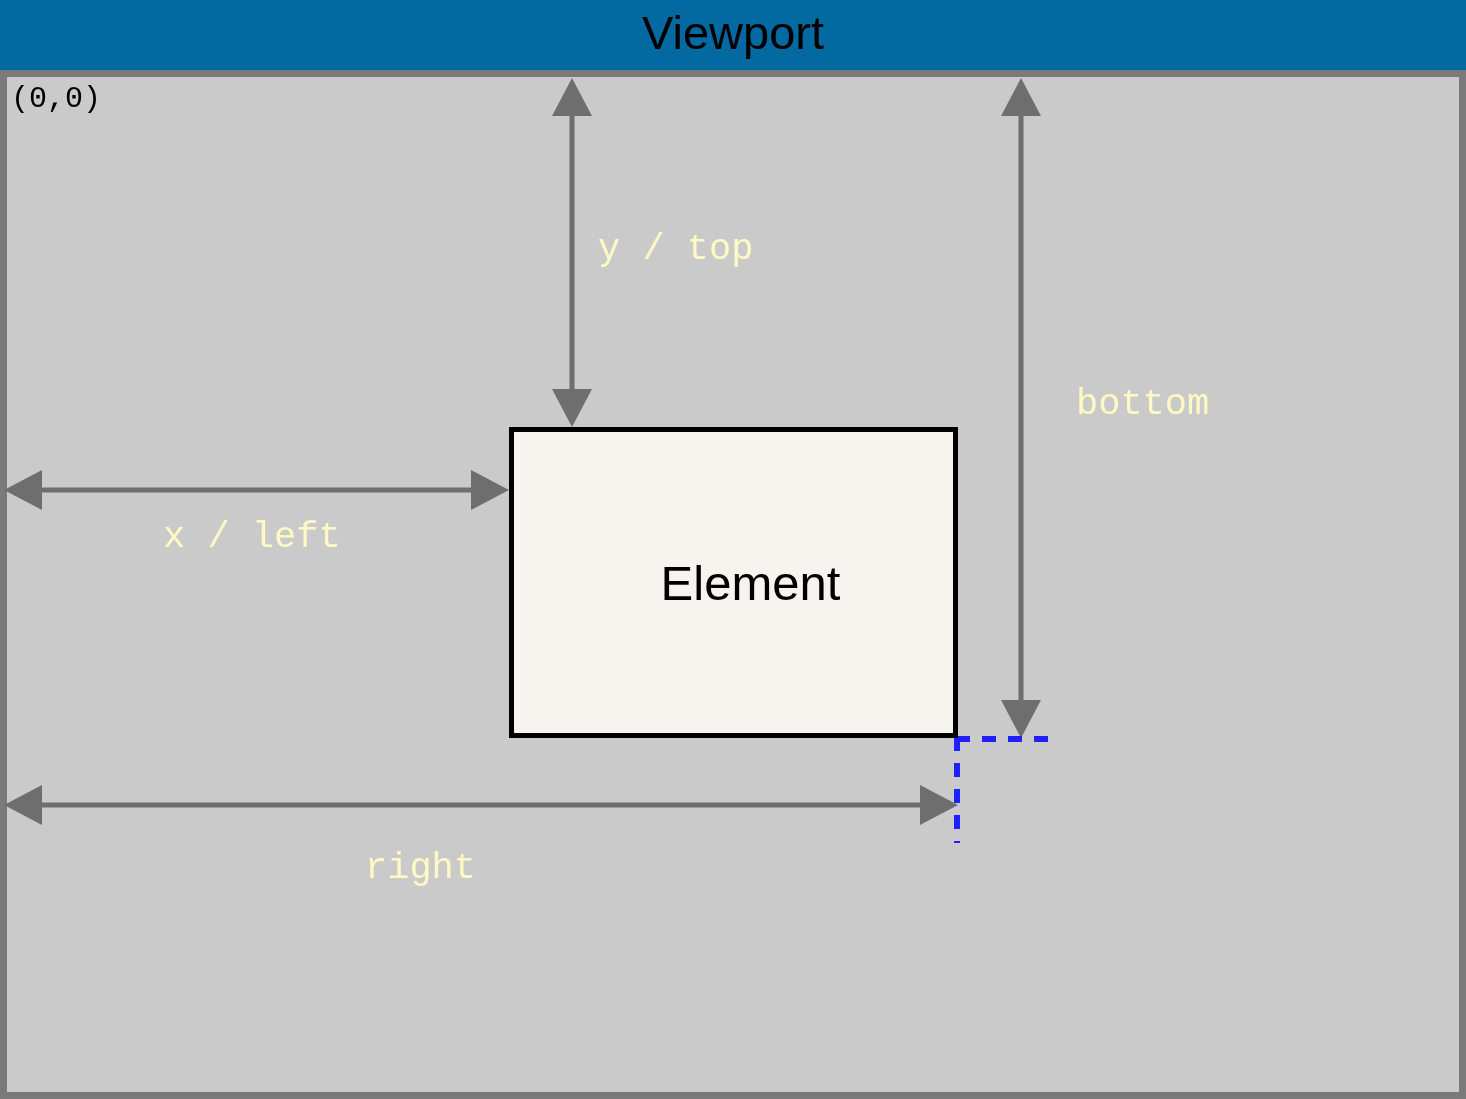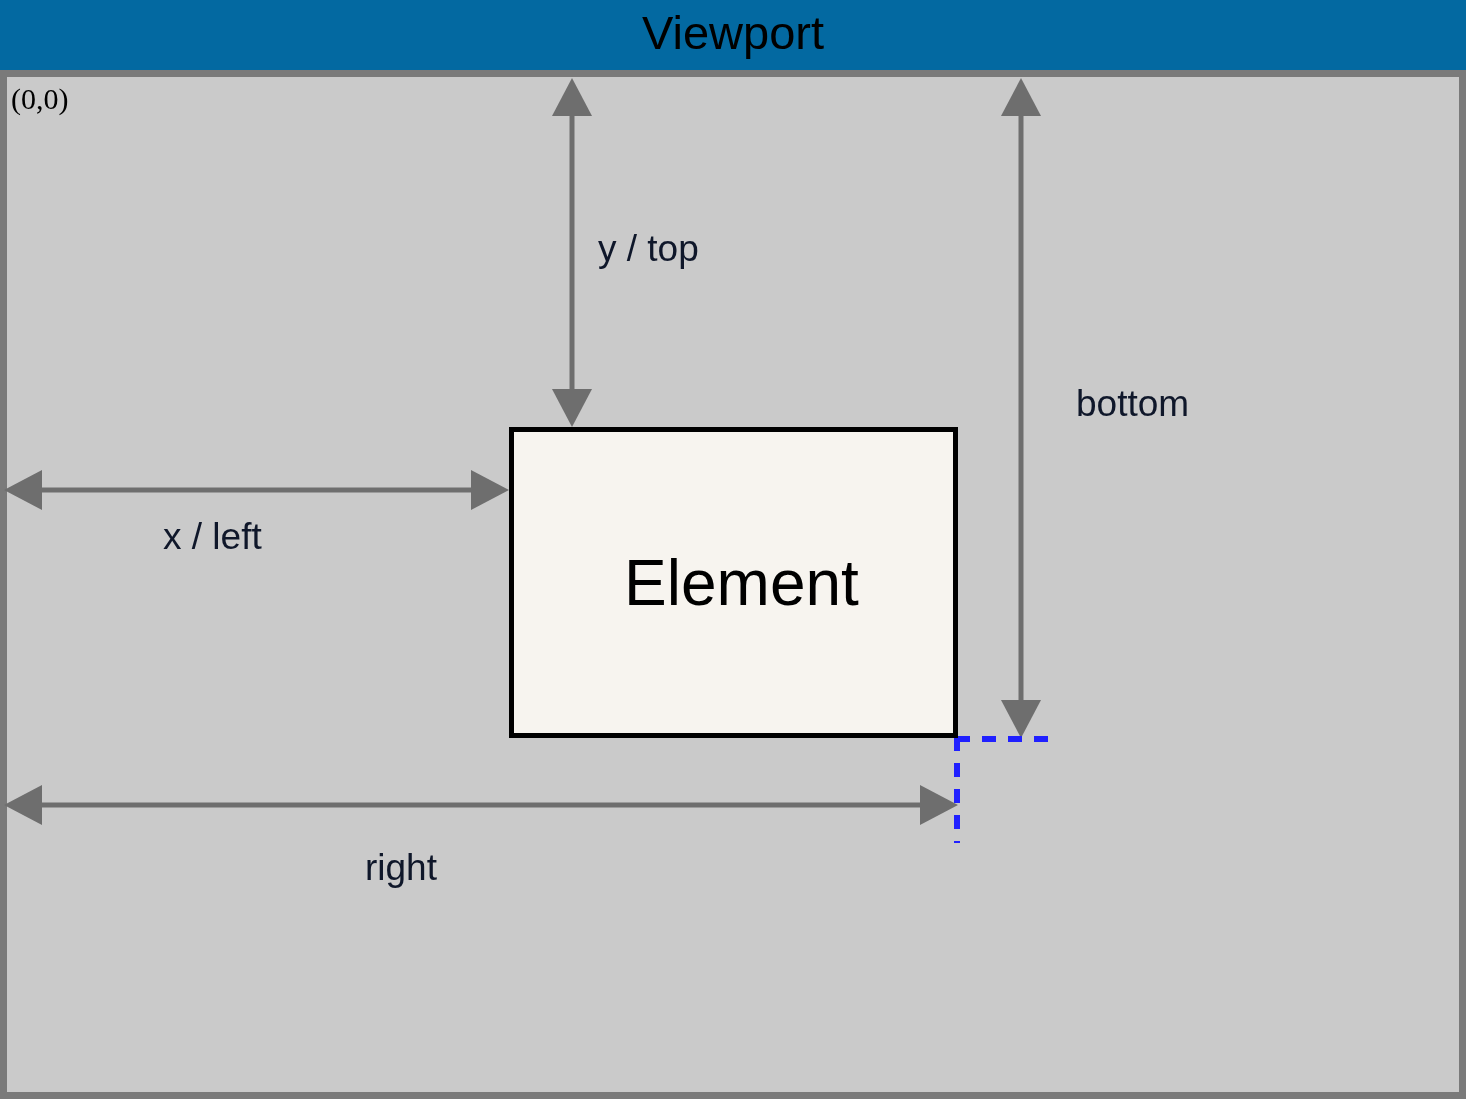--- a/index.html
+++ b/index.html
@@ -55,21 +55,21 @@
     width: 1452px;
     height: 1015px;
     background: #cacaca;
   }
   #origin-label {
     position: absolute;
     left: 11px;
     top: 82px;
     font-size: 30px;
     color: #000000;
-    font-family: Liberation Serif, serif;
+    font-family: Liberation Mono, monospace;
     white-space: nowrap;
   }
   
   #overlay {
     position: absolute;
     left: 0;
     top: 0;
     width: 1466px;
     height: 1099px;
     pointer-events: none;
@@ -80,37 +80,37 @@
     left: 509px;
     top: 427px;
     width: 449px;
     height: 311px;
     background: #f7f4ef;
     border: 5px solid #000000;
     box-sizing: border-box;
   }
   #element-label {
     position: absolute;
-    left: 8px;
+    left: 17px;
     top: 0;
     width: 100%;
     height: 100%;
     display: flex;
     align-items: center;
     justify-content: center;
-    font-size: 64px;
+    font-size: 49px;
     color: #000000;
     font-family: "Liberation Sans", sans-serif;
   }
   
   .measure-label {
     position: absolute;
-    font-family: Liberation Sans, sans-serif;
+    font-family: Liberation Mono, monospace;
     font-size: 37px;
-    color: #0f172a;
+    color: #fef9c3;
     white-space: pre;
   }
   #label-y-top   { left: 598px;  top: 228px; }
   #label-bottom  { left: 1044px; top: 383px; margin-left: 32px; }
   #label-x-left  { left: 163px;  top: 516px; }
   #label-right   { left: 365px;  top: 831px; margin-top: 16px; }
 </style>
 </head>
 <body>
 

